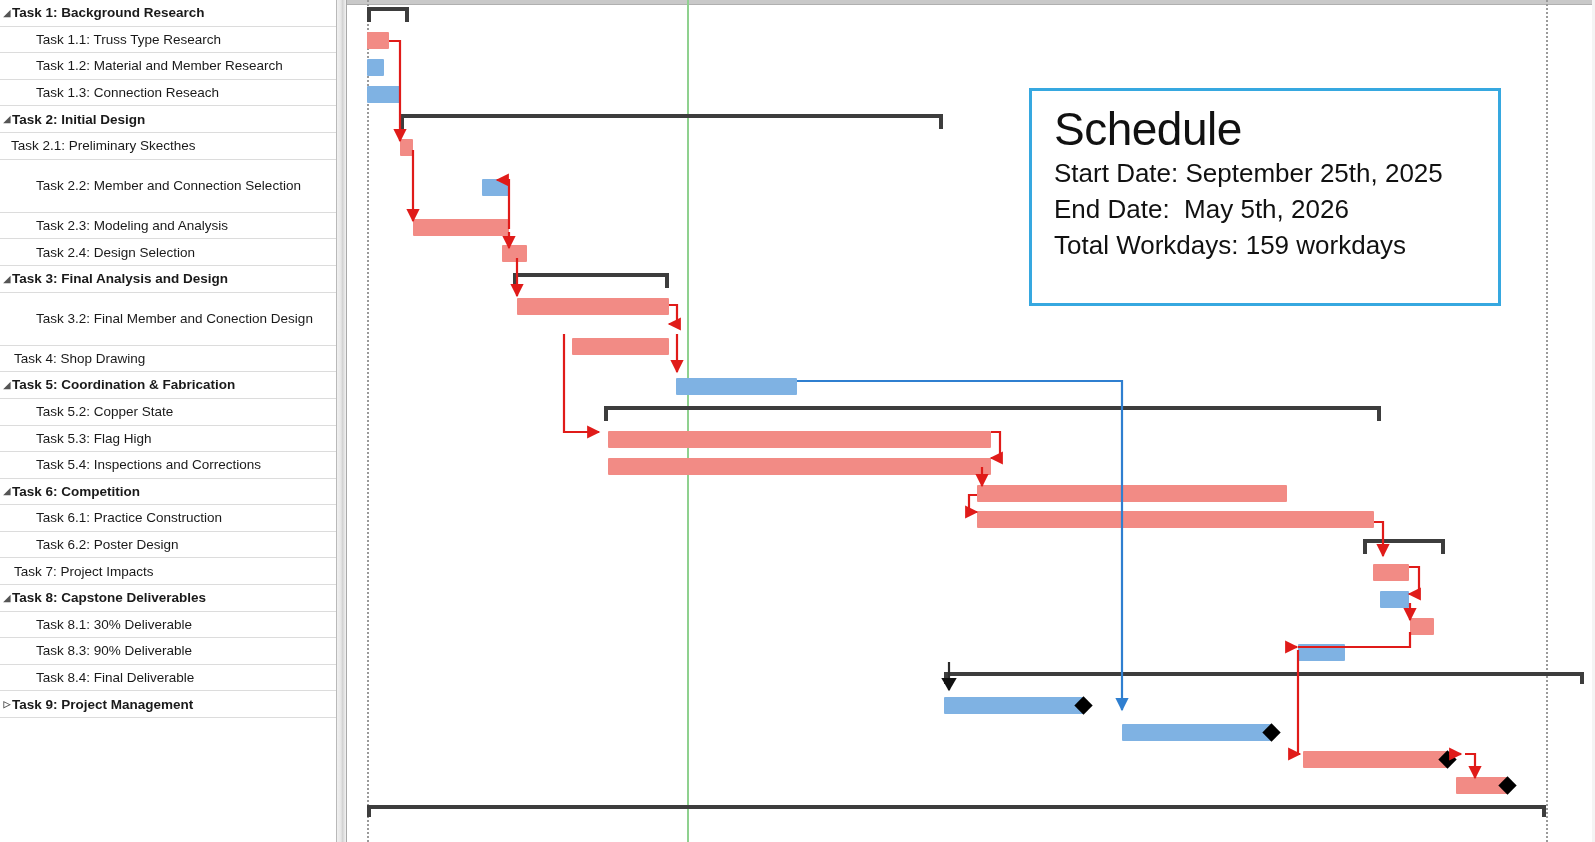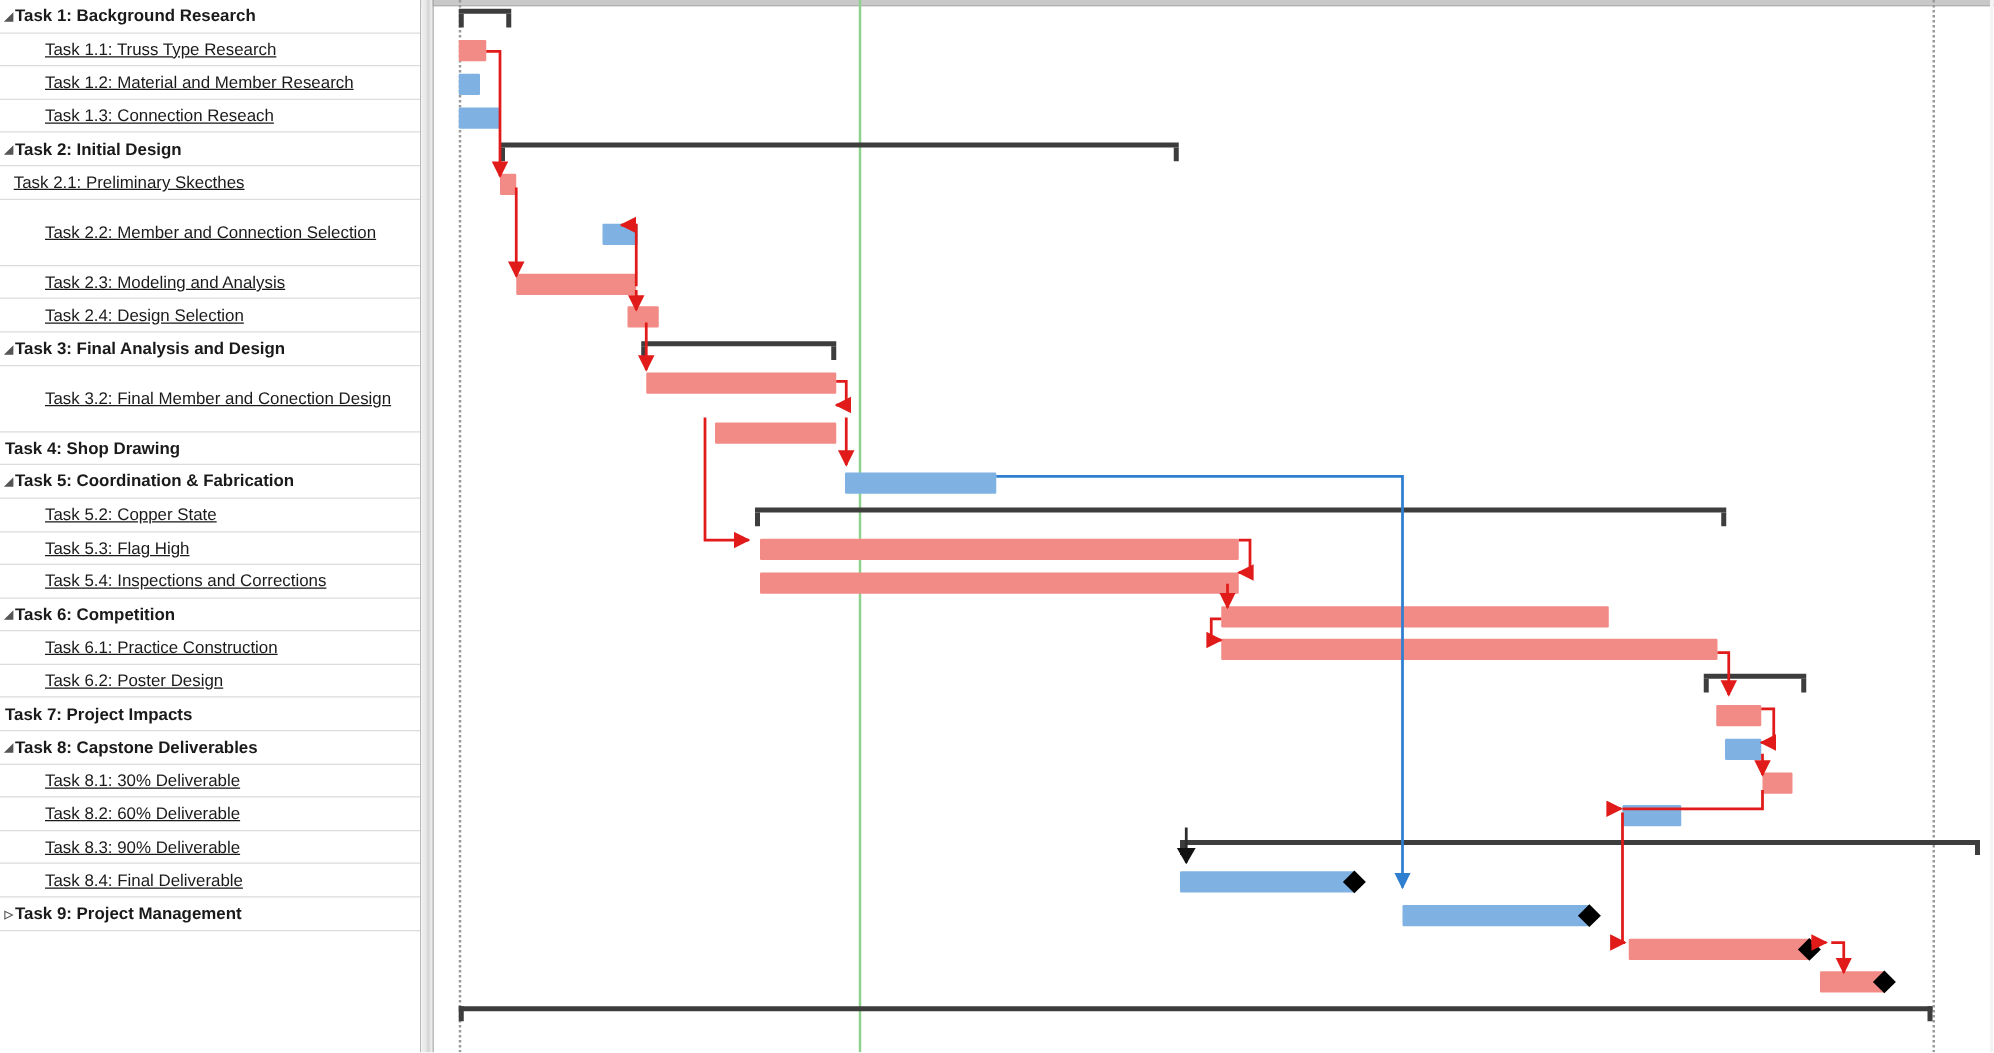--- a/index.html
+++ b/index.html
@@ -23,22 +23,22 @@
   .task-row {
     position: relative;
     display: flex; align-items: center;
     border-bottom: 1px solid #dcdcdc;
     font-size: 13.5px;
     color: #1a1a1a;
     line-height: 1.28;
     padding-right: 4px;
   }
   .task-row.summary { font-weight: bold; padding-left: 12px; }
-  .task-row.sub     { padding-left: 36px; text-decoration: underline; }
-  .task-row.plain   { padding-left: 4px; font-weight: bold; }
+  .task-row.sub     { padding-left: 36px; }
+  .task-row.plain   { padding-left: 14px; }
   .task-row .twirl {
     position: absolute; left: 2px; top: 50%;
     transform: translateY(-50%);
     width: 10px; height: 10px;
     font-size: 9px; color: #555; line-height: 10px;
     text-align: center;
   }
   .task-row .lbl { display: block; }
 
   
@@ -216,23 +216,20 @@
       </div>
       <div class="task-row plain" style="height: 26.6px;">
         <span class="lbl">Task 7: Project Impacts</span>
       </div>
       <div class="task-row summary" style="height: 26.6px;">
         <span class="twirl">◢</span>
         <span class="lbl">Task 8: Capstone Deliverables</span>
       </div>
       <div class="task-row sub" style="height: 26.6px;">
         <span class="lbl">Task 8.1: 30% Deliverable</span>
-      </div>
-      <div class="task-row sub" style="height: 26.6px;">
-        <span class="lbl">Task 8.2: 60% Deliverable</span>
       </div>
       <div class="task-row sub" style="height: 26.6px;">
         <span class="lbl">Task 8.3: 90% Deliverable</span>
       </div>
       <div class="task-row sub" style="height: 26.6px;">
         <span class="lbl">Task 8.4: Final Deliverable</span>
       </div>
       <div class="task-row summary" style="height: 26.6px;">
         <span class="twirl">▷</span>
         <span class="lbl">Task 9: Project Management</span>
@@ -340,16 +337,22 @@
       <g fill="none" stroke="#2f7fd0" stroke-width="2.2">
 
         <path d="M460,381 L785,381 L785,700 L785,710" marker-end="url(#ab)"></path>
       </g>
       <g fill="none" stroke="#2c2c2c" stroke-width="2.2">
 
         <path d="M612,662 L612,682 L612,690" marker-end="url(#ak)"></path>
       </g>
     </svg>
 
+    <div id="schedule-box">
+      <div class="s-title">Schedule</div>
+      <div class="s-line">Start Date: September 25th, 2025</div>
+      <div class="s-line">End Date:  May 5th, 2026</div>
+      <div class="s-line">Total Workdays: 159 workdays</div>
+    </div>
 
     <div id="right-edge"></div>
   </div>
 </div>
 
 </body></html>

